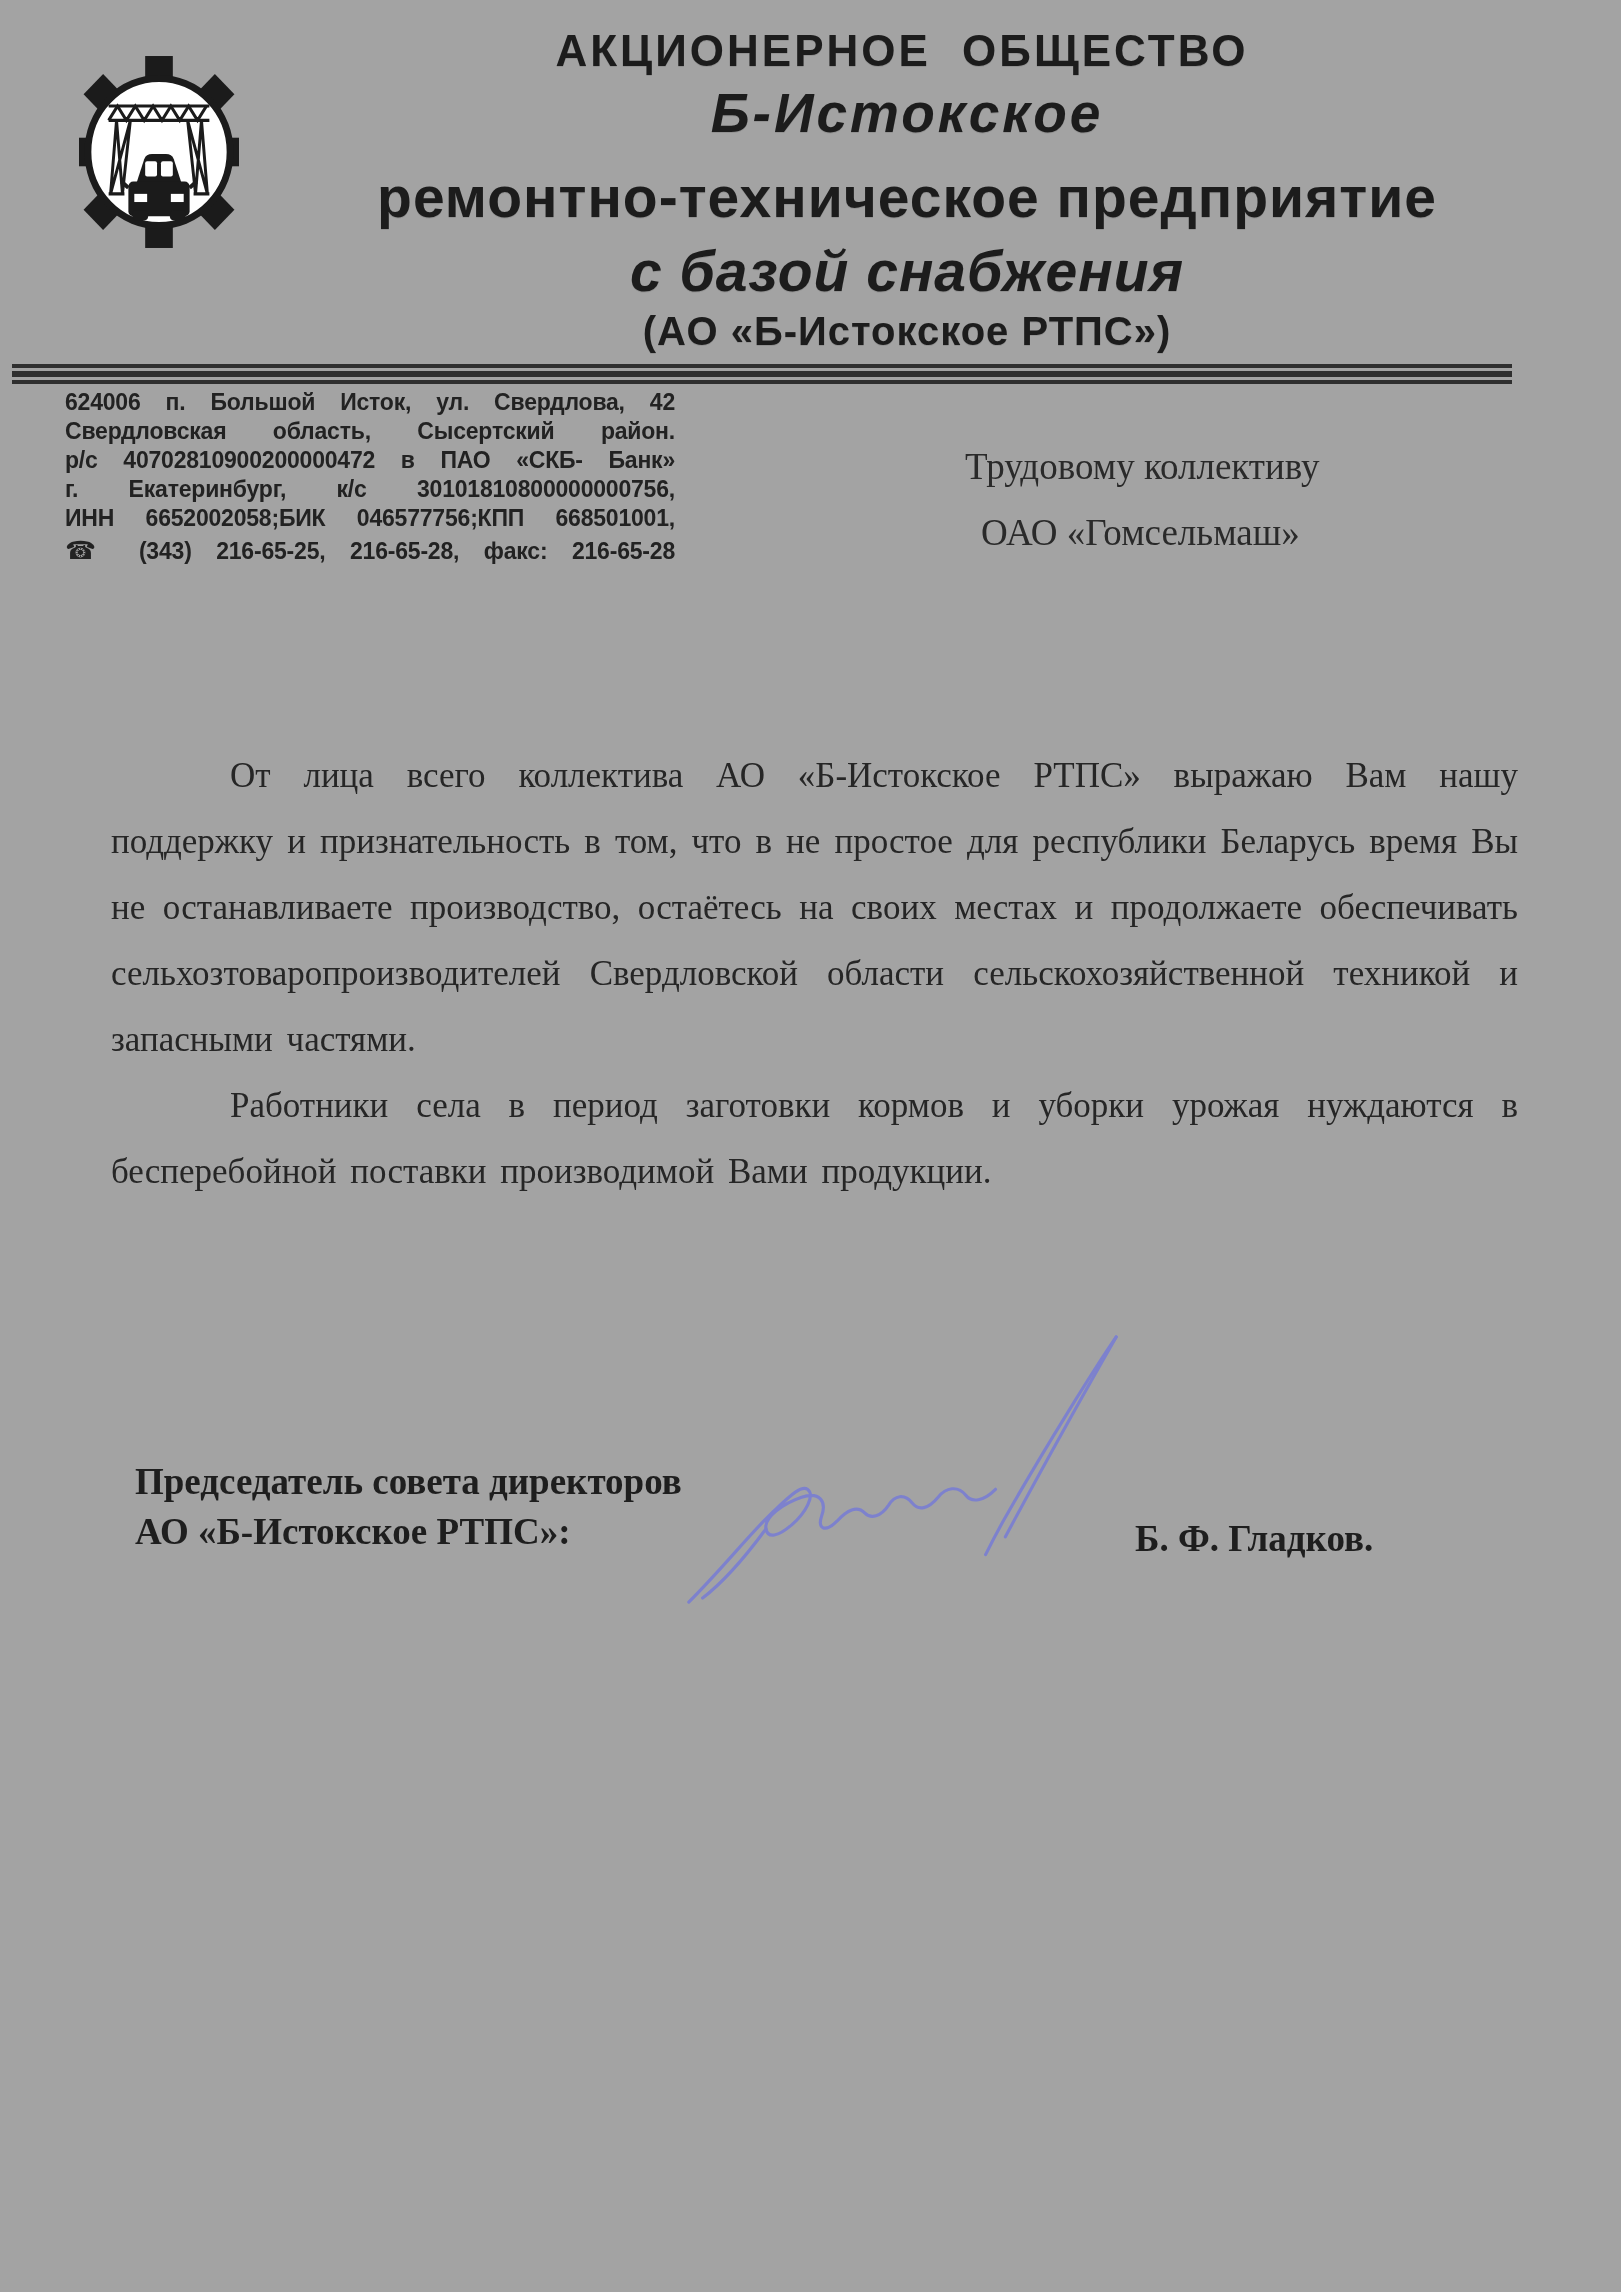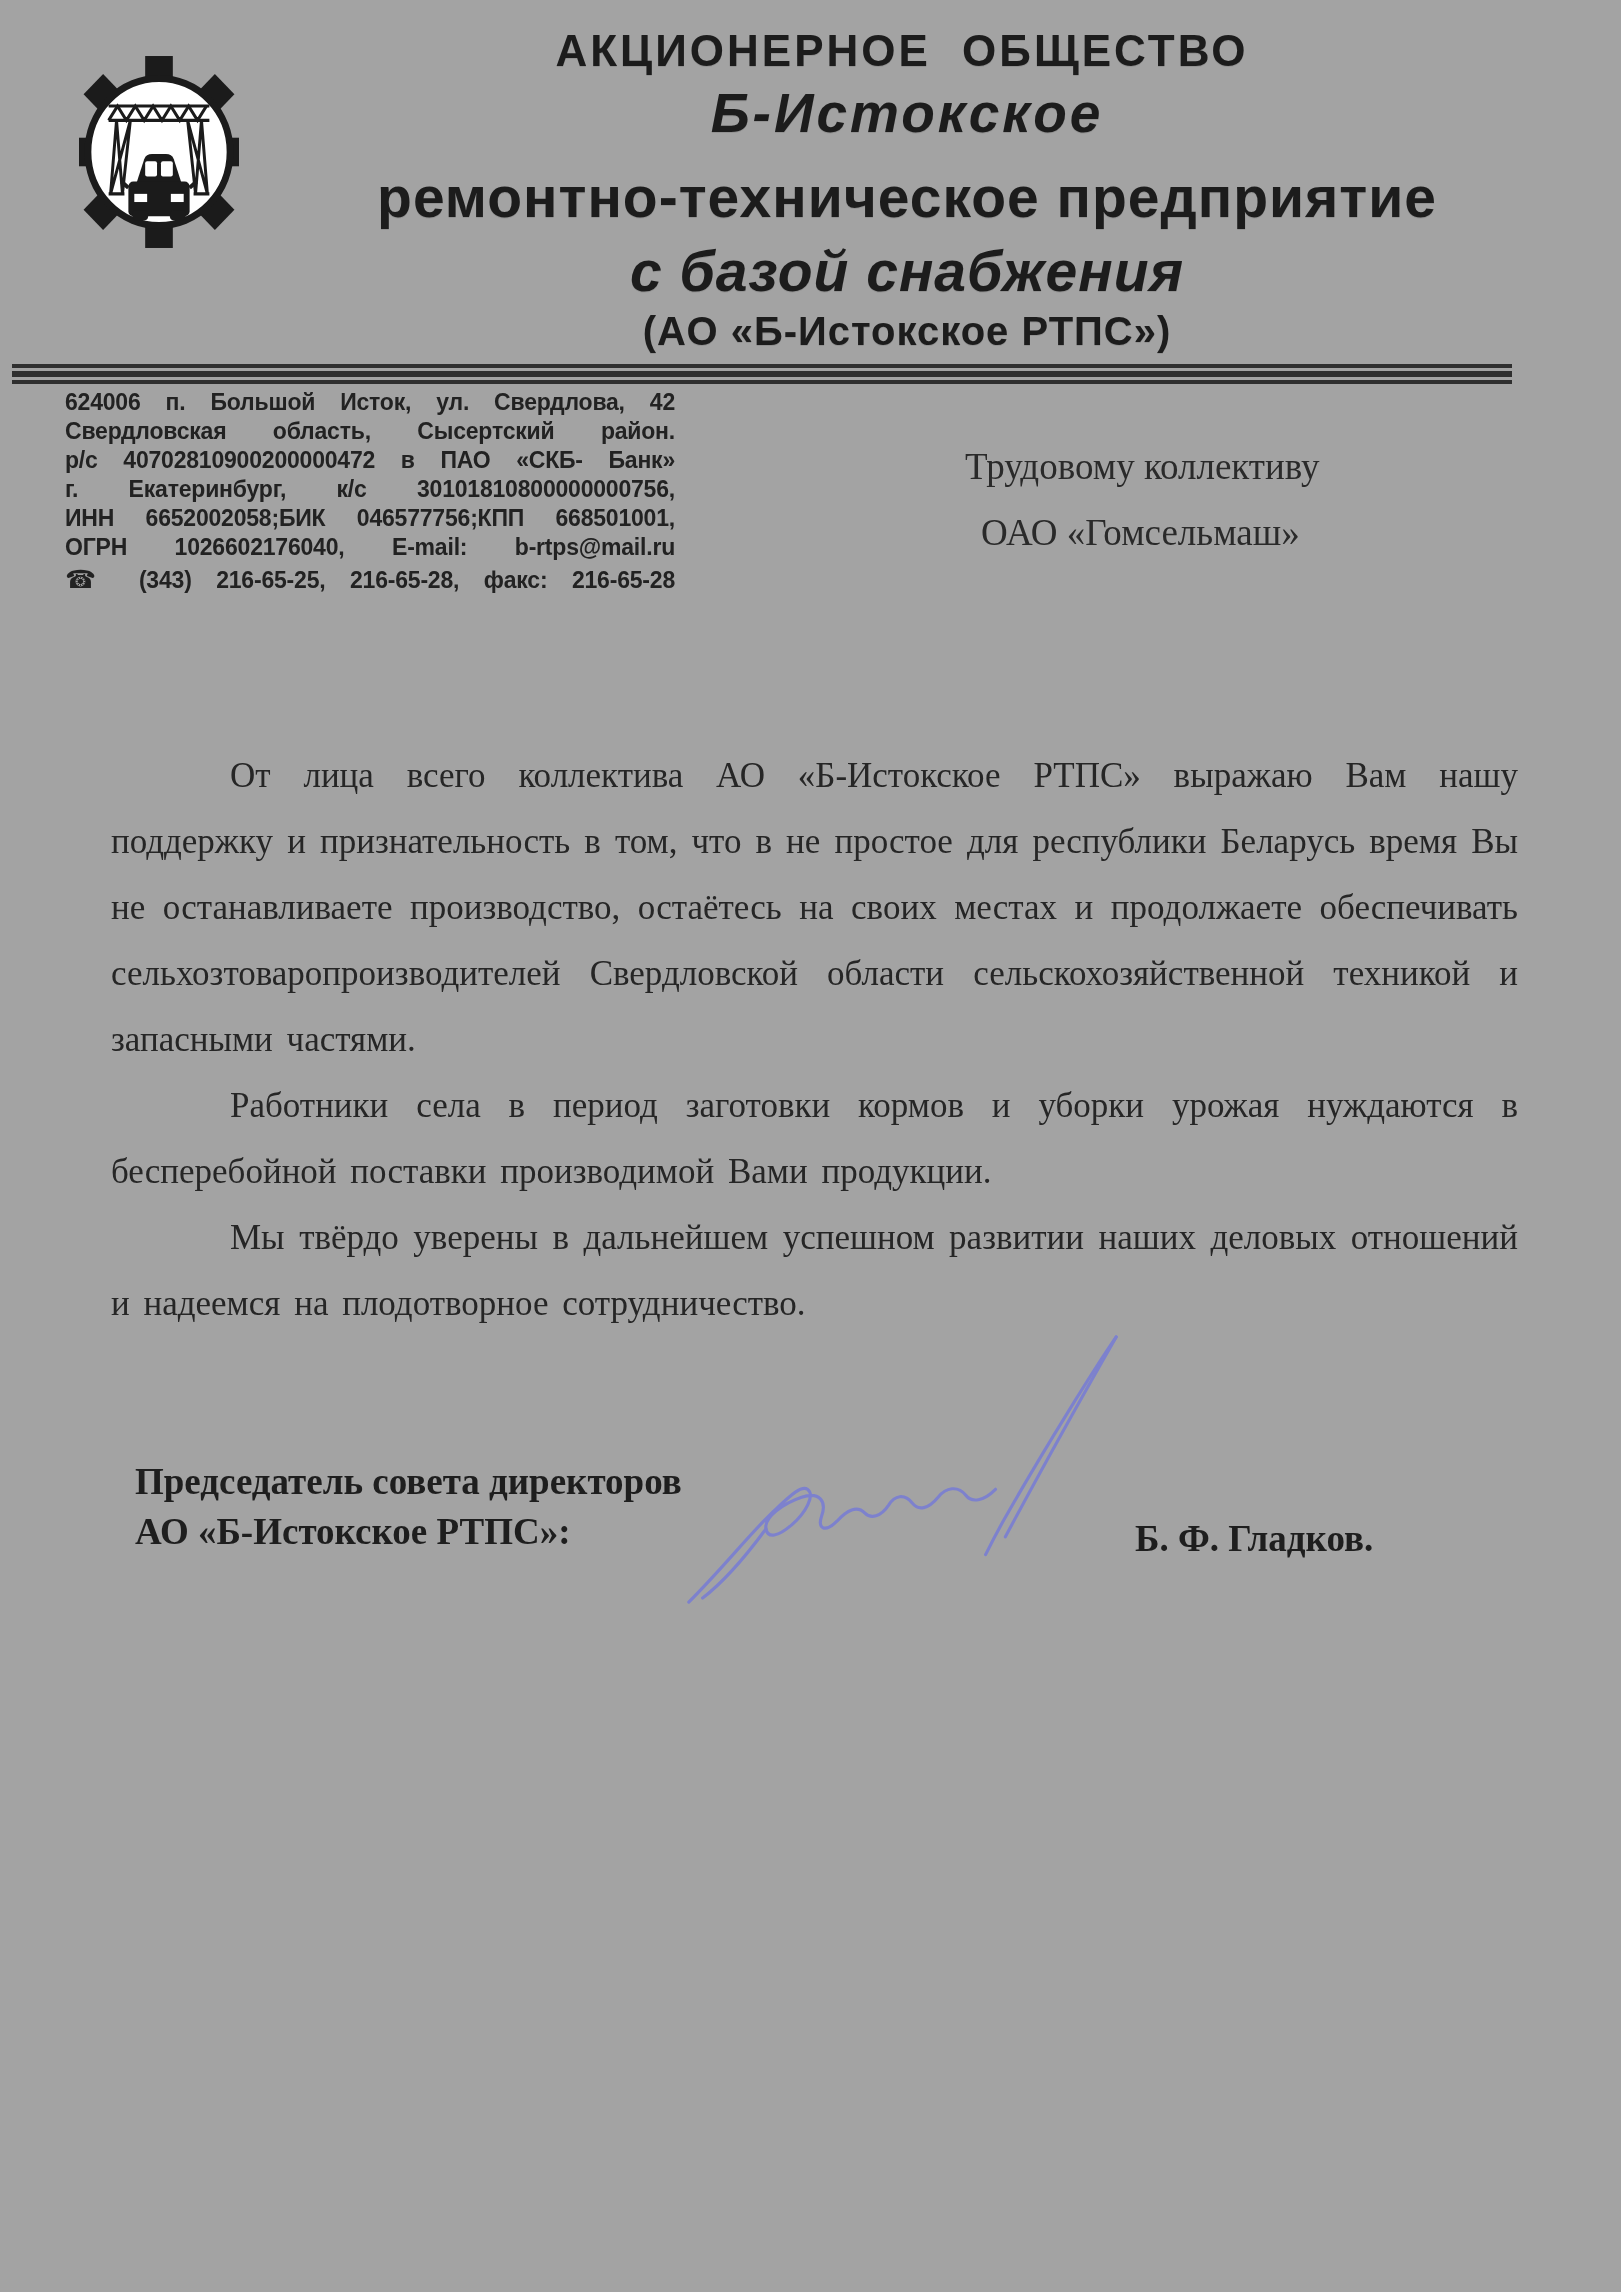--- a/index.html
+++ b/index.html
@@ -120,36 +120,34 @@
       <div class="r2"></div>
       <div class="r3"></div>
   </div>
 
   <div class="requisites">
     <div class="req-line">624006 п. Большой Исток, ул. Свердлова, 42</div>
     <div class="req-line">Свердловская область, Сысертский район.</div>
     <div class="req-line">р/с 40702810900200000472 в ПАО «СКБ- Банк»</div>
     <div class="req-line">г. Екатеринбург, к/с 30101810800000000756,</div>
     <div class="req-line">ИНН 6652002058;БИК 046577756;КПП 668501001,</div>
-    <div class="req-line">ОГРН 1026602176040, E-mail: b-rtps@mail.ru</div>
     <div class="req-line phone">
       <span class="phone-glyph">☎</span>
       <span>(343) 216-65-25, 216-65-28, факс: 216-65-28</span>
     </div>
   </div>
 
   <div class="recipient">
     <div>Трудовому коллективу</div>
     <div class="r2line">ОАО «Гомсельмаш»</div>
   </div>
 
   <div class="letter-body">
     <p>От лица всего коллектива АО «Б-Истокское РТПС» выражаю Вам нашу поддержку и признательность в том, что в не простое для республики Беларусь время Вы не останавливаете производство, остаётесь на своих местах и продолжаете обеспечивать сельхозтоваропроизводителей Свердловской области сельскохозяйственной техникой и запасными частями.</p>
     <p>Работники села в период заготовки кормов и уборки урожая нуждаются в бесперебойной поставки производимой Вами продукции.</p>
-    <p>Мы твёрдо уверены в дальнейшем успешном развитии наших деловых отношений и надеемся на плодотворное сотрудничество.</p>
   </div>
 
   <div class="sig-title">
     <div>Председатель совета директоров</div>
     <div>АО «Б-Истокское РТПС»:</div>
   </div>
 
   <svg class="sig-ink" viewBox="0 0 470 285">
     <g fill="none" stroke="#7b80d0" stroke-width="3.2" stroke-linecap="round" opacity="0.95">
       <path d="M20 276 C56 240 84 204 108 182 C124 167 134 158 140 162 C148 168 138 186 124 198 C110 210 100 212 98 202 C96 190 116 176 134 170 C152 164 160 174 154 190 C150 202 158 206 170 194 C180 183 190 178 198 186 C204 192 214 190 222 178 C228 168 238 166 246 176 C252 184 262 182 272 170 C280 160 292 158 300 168 C306 176 318 174 330 162"></path>

